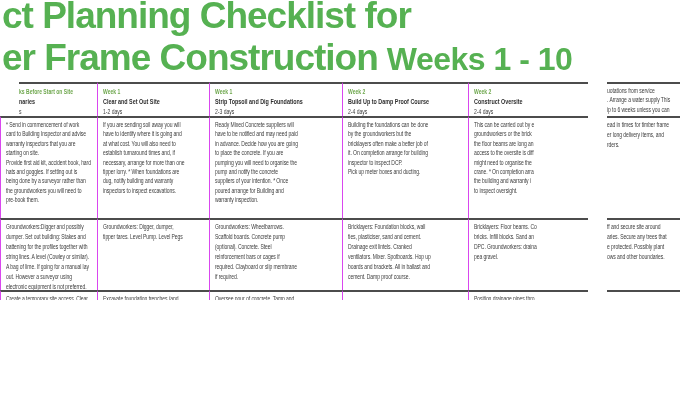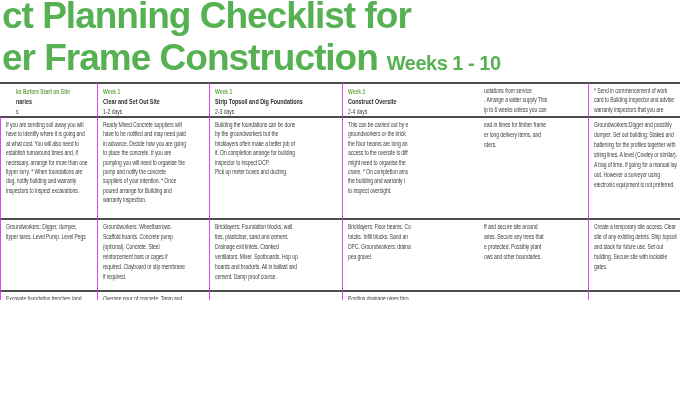--- a/index.html
+++ b/index.html
@@ -2,27 +2,27 @@
 <html><head>
 <meta charset="utf-8">
 <style>
   html,body{margin:0;padding:0;background:#fff;}
   .page{position:relative;width:680px;height:300px;overflow:hidden;background:#ffffff;
         font-family:"Liberation Sans",sans-serif;}
   
   .title{position:absolute;top:-6px;left:2px;color:#56b152;font-weight:bold;letter-spacing:-1px;}
   .title .l1{font-size:37px;line-height:44px;white-space:nowrap;}
   .title .l2{font-size:37px;line-height:40px;white-space:nowrap;}
-  .title .weeks{font-size:20px;letter-spacing:-0.5px;margin-left:9px;}
+  .title .weeks{font-size:32px;letter-spacing:-0.5px;margin-left:9px;}
   
   .grid{position:absolute;top:82px;left:0;width:738px;display:grid;
         grid-template-columns:97px 112px 133px 126px 120px 150px;
         grid-template-rows:34px 102px 72px 56px 28px 60px;}
   .cell{box-sizing:border-box;border-top:2px solid #4c4c4c;padding:2px 4px 1px 5px;overflow:hidden;}
-  .cell.c1{padding-left:16px;}
+  .cell.c1{padding-left:0;margin-left:19px;}
   .cell.bl{border-left:1px solid #d946ef;}
   
   .hin{width:140%;transform:scaleX(0.72);transform-origin:0 0;}
   .wk{font-size:7px;font-weight:bold;color:#6ea74d;line-height:10px;margin-top:1px;}
   .hname{font-size:7.5px;font-weight:bold;color:#2e2e2e;line-height:10px;}
   .hdays{font-size:7px;color:#3c3c3c;line-height:10px;}
   
   .txt{font-size:7px;letter-spacing:-0.1px;color:#3d3d3d;line-height:10px;
        white-space:pre-line;width:140%;transform:scaleX(0.72);transform-origin:0 0;}
   .r1 .txt{line-height:9.4px;}
@@ -52,20 +52,27 @@
         <div class="wk">Week 1</div>
         <div class="hname">Clear and Set Out Site</div>
         <div class="hdays">1-2 days</div>
       </div>
     </div>
     <div class="cell bl hdr">
       <div class="hin">
         <div class="wk">Week 1</div>
         <div class="hname">Strip Topsoil and Dig Foundations</div>
         <div class="hdays">2-3 days</div>
+      </div>
+    </div>
+    <div class="cell bl hdr">
+      <div class="hin">
+        <div class="wk">Week 2</div>
+        <div class="hname">Build Up to Damp Proof Course</div>
+        <div class="hdays">2-4 days</div>
       </div>
     </div>
     <div class="cell bl hdr">
       <div class="hin">
         <div class="wk">Week 2</div>
         <div class="hname">Construct Oversite</div>
         <div class="hdays">2-4 days</div>
       </div>
     </div>
 

